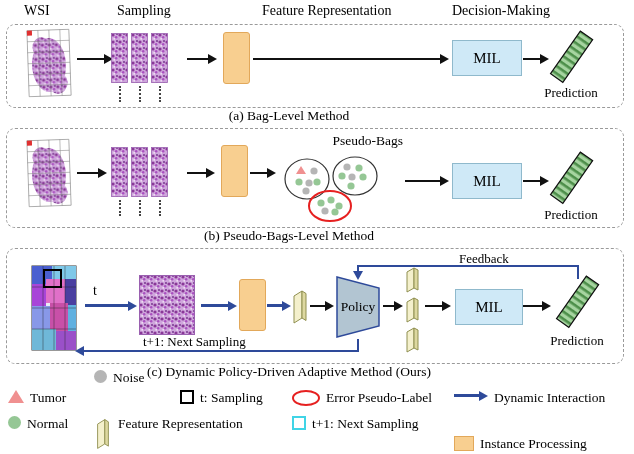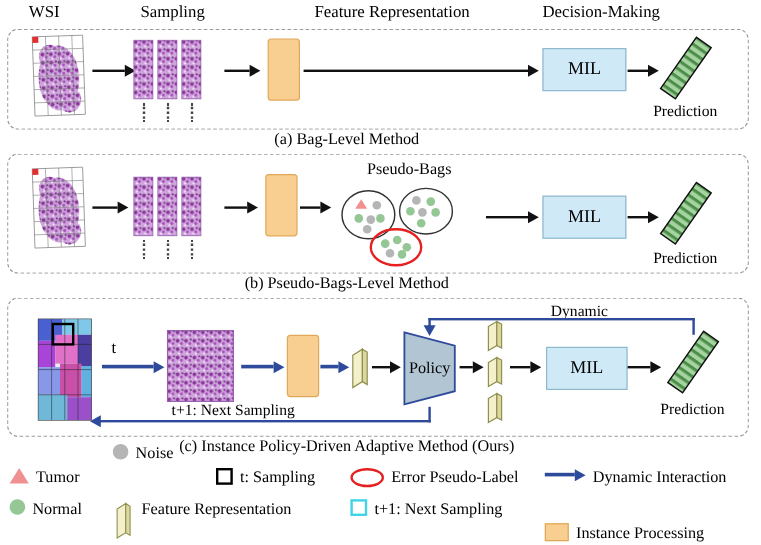--- a/index.html
+++ b/index.html
@@ -159,21 +159,21 @@
     <div class="vdots" style="left:152px;top:71px"></div>
     <div class="harrow" style="left:180px;top:38px;width:28px">
         <div class="sh"></div>
         <div class="hd"></div>
       </div>
     <div class="orange" style="left:214px;top:16px;width:25px;height:50px"></div>
     <div class="harrow" style="left:243px;top:38px;width:26px">
         <div class="sh"></div>
         <div class="hd"></div>
       </div>
-    <div class="slabel" style="left:272px;top:4px;width:124px;text-align:center">Pseudo-Bags</div>
+    <div class="slabel" style="left:272px;top:4px;width:124px;text-align:right">Pseudo-Bags</div>
     <div class="abs" style="left:272px;top:20px">
       <svg width="124" height="74" viewBox="0 0 124 74">
         <ellipse cx="28" cy="30" rx="22" ry="20" fill="none" stroke="#333" stroke-width="1.2"></ellipse>
         <ellipse cx="76" cy="27" rx="22" ry="19" fill="none" stroke="#333" stroke-width="1.2"></ellipse>
         <ellipse cx="51" cy="57" rx="21" ry="15" fill="none" stroke="#e62020" stroke-width="2"></ellipse>
         <polygon points="17,25 22,17 27,25" fill="#f09090"></polygon>
         <circle cx="35" cy="22" r="3.6" fill="#b5b5b5"></circle>
         <circle cx="20" cy="33" r="3.6" fill="#95c795"></circle>
         <circle cx="30" cy="34" r="3.6" fill="#b5b5b5"></circle>
         <circle cx="38" cy="33" r="3.6" fill="#95c795"></circle>
@@ -302,32 +302,32 @@
       </div>
     <div class="abs" style="left:548px;top:26px">
       <svg width="46" height="54" viewBox="0 0 46 54">
           <g transform="rotate(35 23 27)">
             <rect x="15" y="1" width="15" height="52" fill="url(#gs)" stroke="#111" stroke-width="1.2"></rect>
           </g>
         </svg>
     </div>
     <div class="plabel" style="left:528px;top:84px;width:84px;text-align:center">Prediction</div>
 
-    <div class="slabel" style="left:452px;top:2px;font-size:13px">Dynamic</div>
+    <div class="slabel" style="left:452px;top:2px;font-size:13px">Feedback</div>
     <div class="bline" style="left:570px;top:16px;width:2px;height:14px"></div>
     <div class="bline" style="left:350px;top:16px;width:222px;height:2px"></div>
     <div class="bline" style="left:350px;top:16px;width:2px;height:8px"></div>
     <div class="ah-down" style="left:346px;top:22px"></div>
 
     <div class="bline" style="left:350px;top:90px;width:2px;height:13px"></div>
     <div class="bline" style="left:76px;top:101px;width:276px;height:2px"></div>
     <div class="ah-left" style="left:68px;top:97px"></div>
     <div class="slabel" style="left:136px;top:85px;font-size:13px">t+1: Next Sampling</div>
   </div>
-  <div class="caption" style="top:364px">(c) Instance Policy-Driven Adaptive Method (Ours)</div>
+  <div class="caption" style="top:364px">(c) Dynamic Policy-Driven Adaptive Method (Ours)</div>
 
   <div class="legend-item" style="left:8px;top:390px">
     <div class="mk-tri"></div>
     <span>Tumor</span>
   </div>
   <div class="legend-item" style="left:94px;top:370px">
     <div class="mk-circle" style="background:#b5b5b5"></div>
     <span>Noise</span>
   </div>
   <div class="legend-item" style="left:292px;top:390px">

